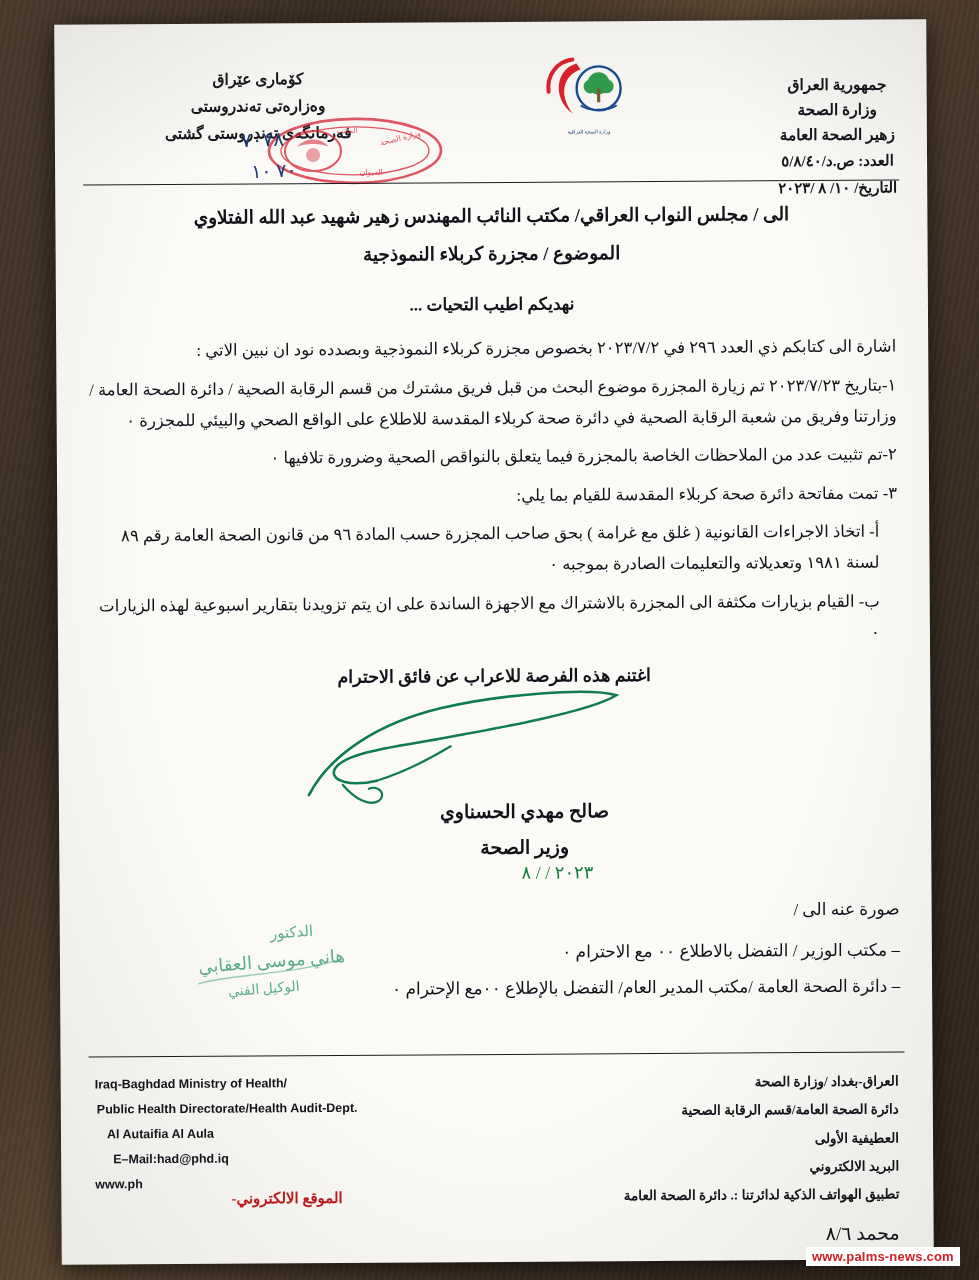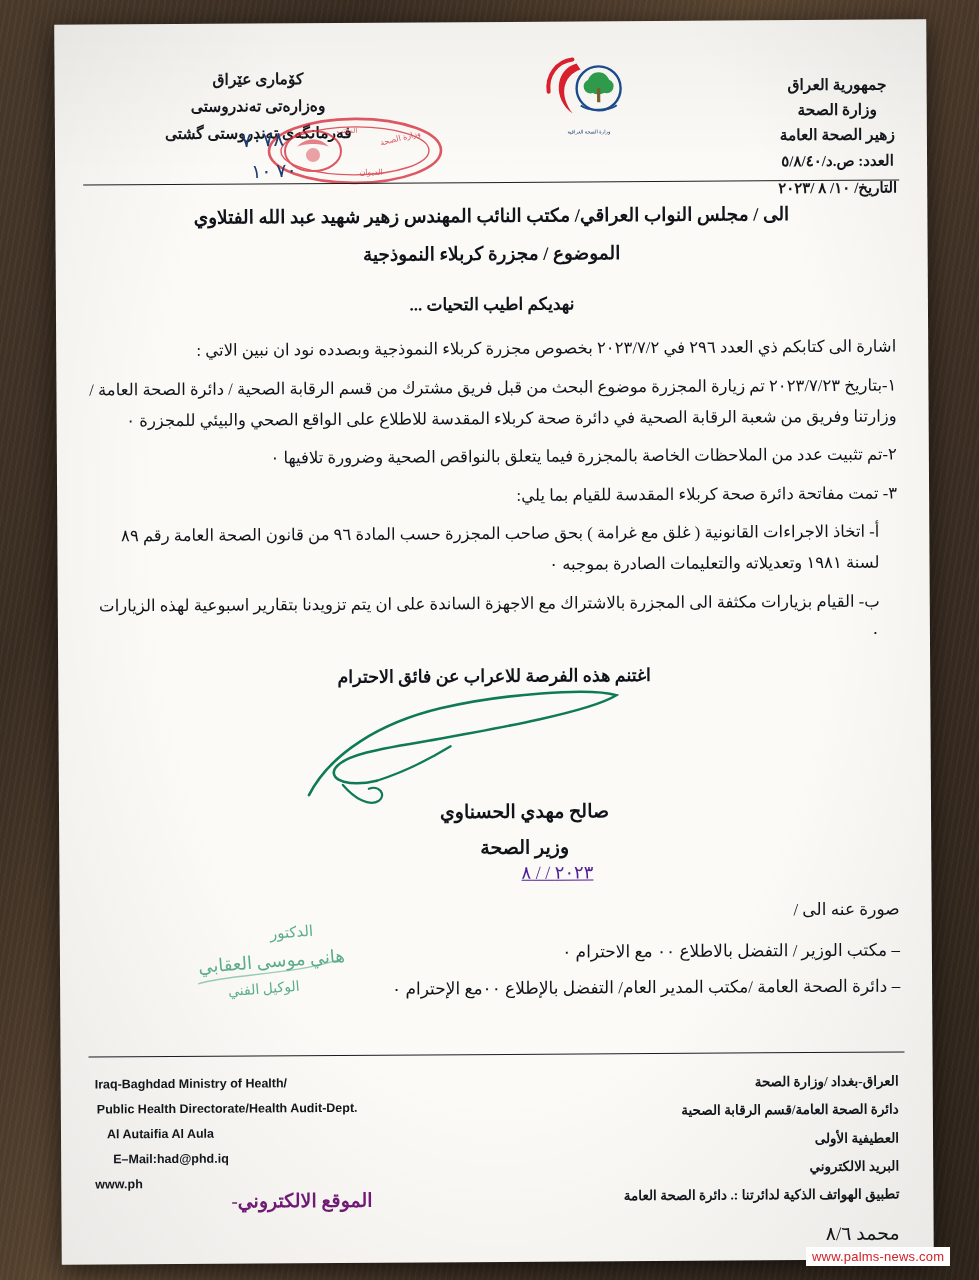--- a/index.html
+++ b/index.html
@@ -200,23 +200,22 @@
     font-weight: 700;
     color: #101419;
     line-height: 1.9;
     text-align: center;
   }
   .sig-date {
     position: absolute;
     right: 338px;
     top: 200px;
     font-size: 18px;
-    color: #4c1d95;
+    color: #15803d;
     letter-spacing: 1px;
-    text-decoration: underline;
   }
   .green-stamp {
     position: absolute;
     right: 560px;
     top: 250px;
     width: 200px;
     height: 92px;
     opacity: .72;
   }
 
@@ -276,21 +275,21 @@
 
   
   .watermark {
     position: absolute;
     left: 806px;
     top: 1247px;
     background: #ffffff;
     color: #d12026;
     font-family: "Liberation Sans", sans-serif;
     font-size: 13px;
-    font-weight: 400;
+    font-weight: 700;
     padding: 2px 6px;
     letter-spacing: .2px;
     direction: ltr;
   }
 </style>
 </head>
 <body>
 
 <div class="desk"></div>
 
@@ -399,21 +398,21 @@
       </div>
 
       <div class="foot-ar">
         <div>العراق-بغداد /وزارة الصحة</div>
         <div>دائرة الصحة العامة/قسم الرقابة الصحية</div>
         <div>العطيفية الأولى</div>
         <div>البريد الالكتروني</div>
         <div>تطبيق الهواتف الذكية لدائرتنا :. دائرة الصحة العامة</div>
       </div>
 
-      <div style="position:absolute; left:170px; top:124px; font-size:19px; font-weight:700; color:#701a75;">الموقع الالكتروني-</div>
+      <div style="position:absolute; left:170px; top:124px; font-size:15px; font-weight:700; color:#b91c1c;">الموقع الالكتروني-</div>
 
       <div class="foot-note">محمد ٨/٦</div>
     </div>
 
   </div>
 </div>
 
 <div class="watermark">www.palms-news.com</div>
 
 </body></html>

